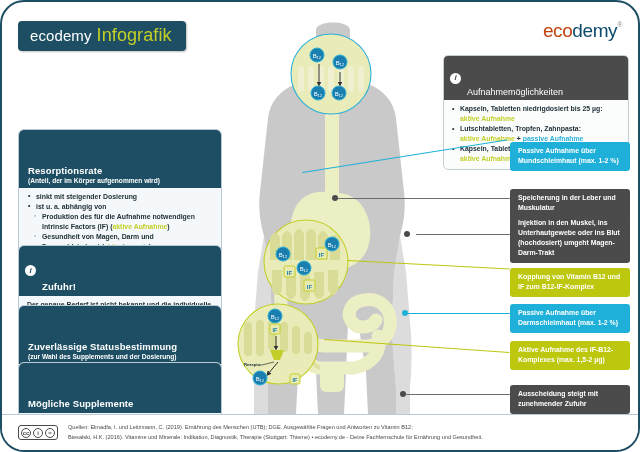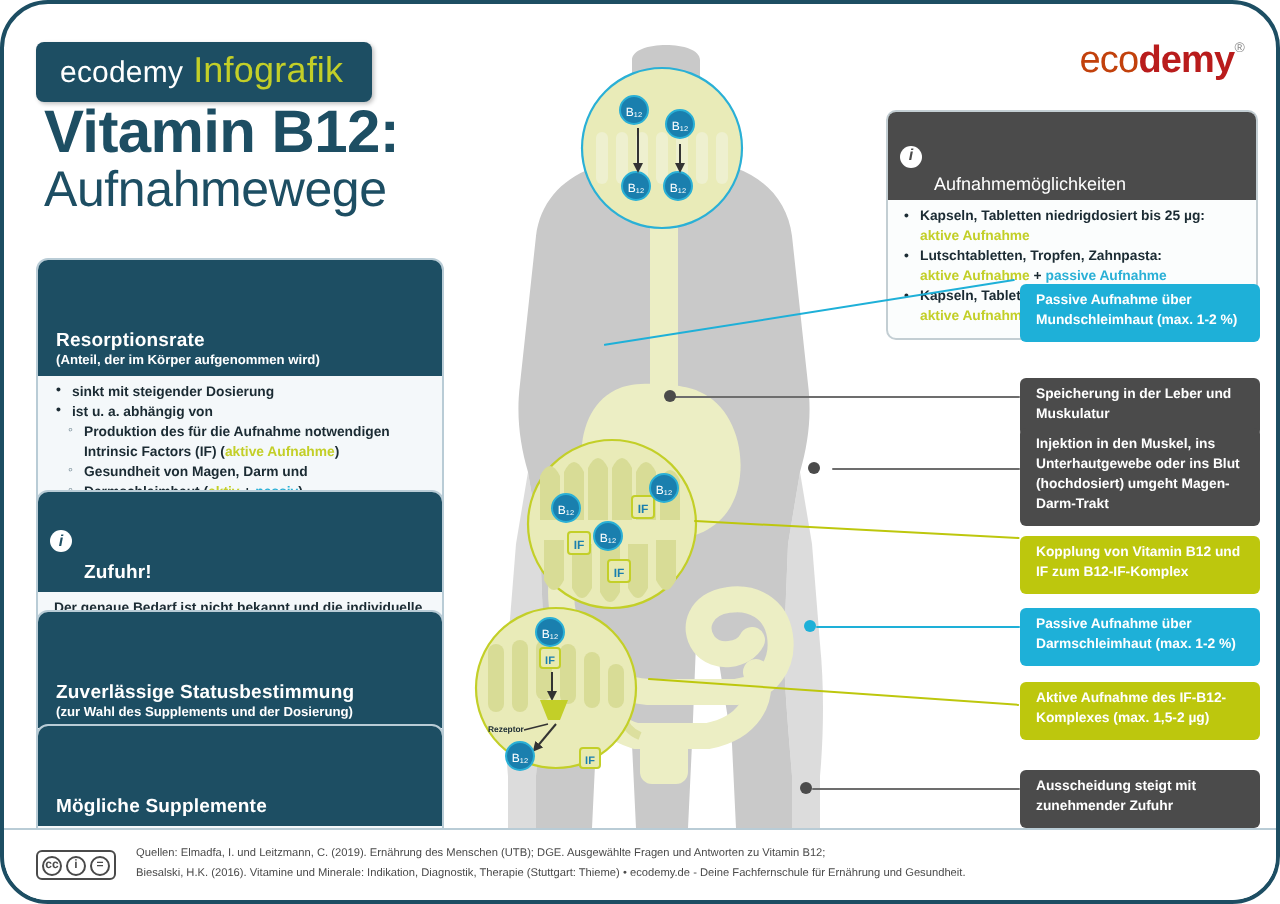--- a/index.html
+++ b/index.html
@@ -29,21 +29,21 @@
   }
   #brand-tab .eco { color: #ffffff; font-size: 15px; font-weight: 400; letter-spacing:.1px;}
   #brand-tab .info { color: #c3cf28; font-size: 18px; font-weight: 400; letter-spacing:.1px;}
 
   #logo {
     position: absolute; right: 16px; top: 18px;
     display: flex; align-items: flex-start;
     font-size: 19px; letter-spacing: -.4px;
   }
   #logo .l-eco { color: #c2410c; font-weight: 400; }
-  #logo .l-demy { color: #b91c1c; font-weight: 700; }
+  #logo .l-demy { color: #0c4a6e; font-weight: 400; }
   #logo .l-reg { color: #8a8a8a; font-size: 7px; line-height: 1; margin-top: 1px; }
 
   #title {
     position: absolute; left: 20px; top: 50px;
     color: #1d4e63;
     line-height: 1.02;
   }
   #title .t1 { display:block; font-size: 30px; font-weight: 700; letter-spacing: -.3px;}
   #title .t2 { display:block; font-size: 25px; font-weight: 400; letter-spacing: -.2px;}
 
@@ -319,24 +319,20 @@
     <span class="eco">ecodemy</span>
     <span class="info">Infografik</span>
   </div>
 
   <div id="logo">
     <span class="l-eco">eco</span>
     <span class="l-demy">demy</span>
     <span class="l-reg">®</span>
   </div>
 
-  <div id="title">
-    <span class="t1">Vitamin B12:</span>
-    <span class="t2">Aufnahmewege</span>
-  </div>
 
   <div class="card" style="left:16px; top:127px; width:204px;">
     <div class="card-head">
       <span class="h1">Resorptionsrate</span>
       <span class="h2">(Anteil, der im Körper aufgenommen wird)</span>
     </div>
     <div class="card-body">
       <ul class="lvl1">
         <li>sinkt mit steigender Dosierung</li>
         <li>ist u. a. abhängig von</li>

